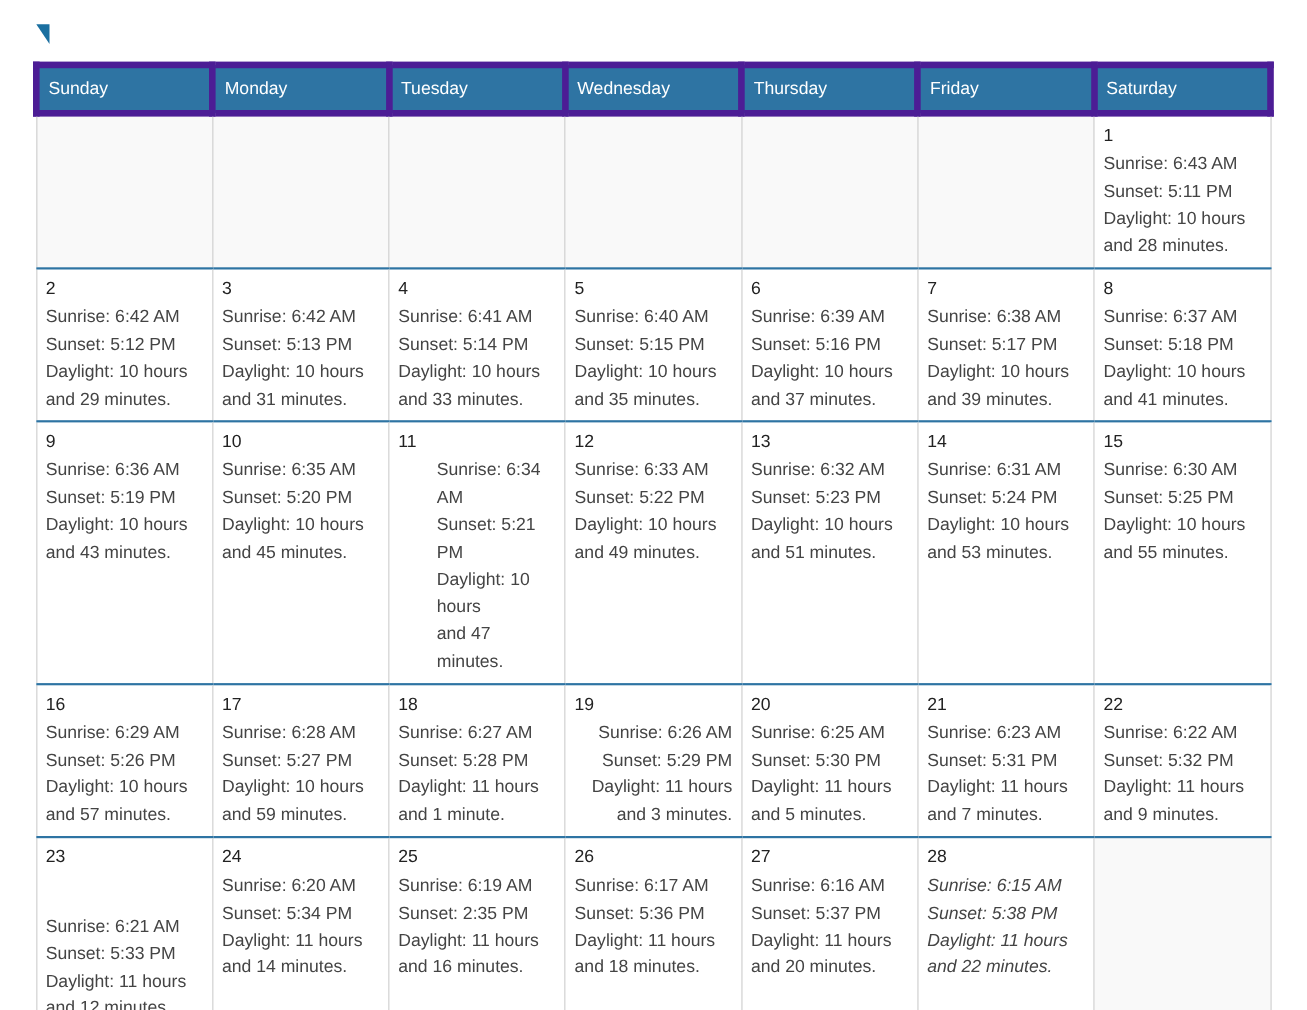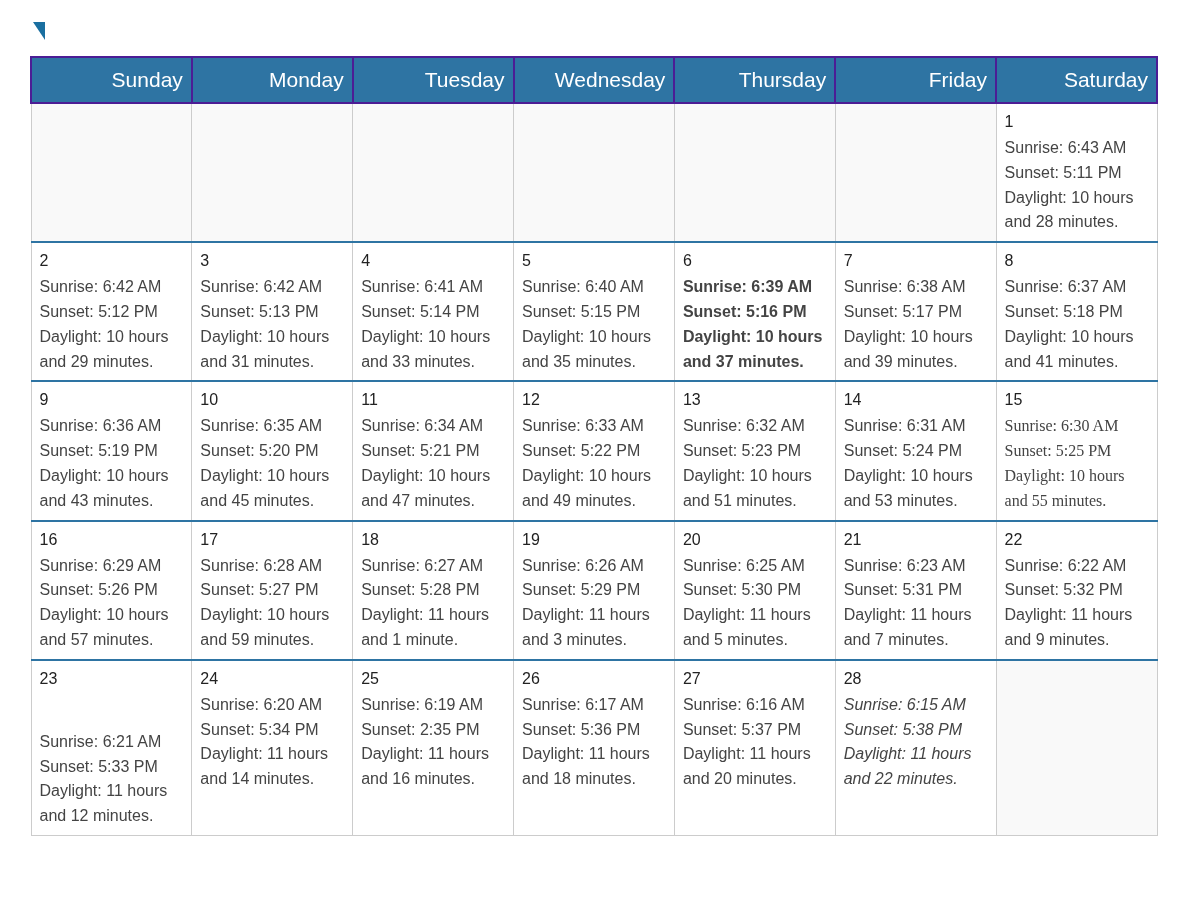--- a/index.html
+++ b/index.html
@@ -61,24 +61,24 @@
       margin-top: 4px;
     }
     .calendar {
       width: 100%;
       border-collapse: collapse;
     }
     .calendar th {
       background-color: #2e74a3;
       color: #fff;
       padding: 10px 8px;
-      text-align: right;
-      font-size: 21px;
+      text-align: left;
+      font-size: 16px;
       font-weight: normal;
-      border: 2px solid #4c1d95;
+      border: 6px solid #4c1d95;
     }
     .calendar td {
       border: 1px solid #ccc;
       vertical-align: top;
       padding: 6px 8px;
       width: 14.28%;
       min-height: 90px;
       font-size: 12.5px;
       color: #333;
       line-height: 1.5;
@@ -172,21 +172,21 @@
         </td>
         <td>
           <span class="day-number">5</span>
           <div class="day-info" style="white-space: pre-line;">Sunrise: 6:40 AM
 Sunset: 5:15 PM
 Daylight: 10 hours
 and 35 minutes.</div>
         </td>
         <td>
           <span class="day-number">6</span>
-          <div class="day-info" style="white-space: pre-line; font-weight: bold;">Sunrise: 6:39 AM
+          <div class="day-info" style="white-space: pre-line;">Sunrise: 6:39 AM
 Sunset: 5:16 PM
 Daylight: 10 hours
 and 37 minutes.</div>
         </td>
         <td>
           <span class="day-number">7</span>
           <div class="day-info" style="white-space: pre-line;">Sunrise: 6:38 AM
 Sunset: 5:17 PM
 Daylight: 10 hours
 and 39 minutes.</div>
@@ -209,21 +209,21 @@
         </td>
         <td>
           <span class="day-number">10</span>
           <div class="day-info" style="white-space: pre-line;">Sunrise: 6:35 AM
 Sunset: 5:20 PM
 Daylight: 10 hours
 and 45 minutes.</div>
         </td>
         <td>
           <span class="day-number">11</span>
-          <div class="day-info" style="white-space: pre-line;">Sunrise: 6:34 AM
+          <div class="day-info" style="white-space: pre-line; margin-left: 35px;">Sunrise: 6:34 AM
 Sunset: 5:21 PM
 Daylight: 10 hours
 and 47 minutes.</div>
         </td>
         <td>
           <span class="day-number">12</span>
           <div class="day-info" style="white-space: pre-line;">Sunrise: 6:33 AM
 Sunset: 5:22 PM
 Daylight: 10 hours
 and 49 minutes.</div>
@@ -237,21 +237,21 @@
         </td>
         <td>
           <span class="day-number">14</span>
           <div class="day-info" style="white-space: pre-line;">Sunrise: 6:31 AM
 Sunset: 5:24 PM
 Daylight: 10 hours
 and 53 minutes.</div>
         </td>
         <td>
           <span class="day-number">15</span>
-          <div class="day-info" style="white-space: pre-line; font-family: Liberation Serif, serif;">Sunrise: 6:30 AM
+          <div class="day-info" style="white-space: pre-line;">Sunrise: 6:30 AM
 Sunset: 5:25 PM
 Daylight: 10 hours
 and 55 minutes.</div>
         </td>
       </tr>
       <tr>
         <td>
           <span class="day-number">16</span>
           <div class="day-info" style="white-space: pre-line;">Sunrise: 6:29 AM
 Sunset: 5:26 PM
@@ -267,21 +267,21 @@
         </td>
         <td>
           <span class="day-number">18</span>
           <div class="day-info" style="white-space: pre-line;">Sunrise: 6:27 AM
 Sunset: 5:28 PM
 Daylight: 11 hours
 and 1 minute.</div>
         </td>
         <td>
           <span class="day-number">19</span>
-          <div class="day-info" style="white-space: pre-line;">Sunrise: 6:26 AM
+          <div class="day-info" style="white-space: pre-line; text-align: right;">Sunrise: 6:26 AM
 Sunset: 5:29 PM
 Daylight: 11 hours
 and 3 minutes.</div>
         </td>
         <td>
           <span class="day-number">20</span>
           <div class="day-info" style="white-space: pre-line;">Sunrise: 6:25 AM
 Sunset: 5:30 PM
 Daylight: 11 hours
 and 5 minutes.</div>

